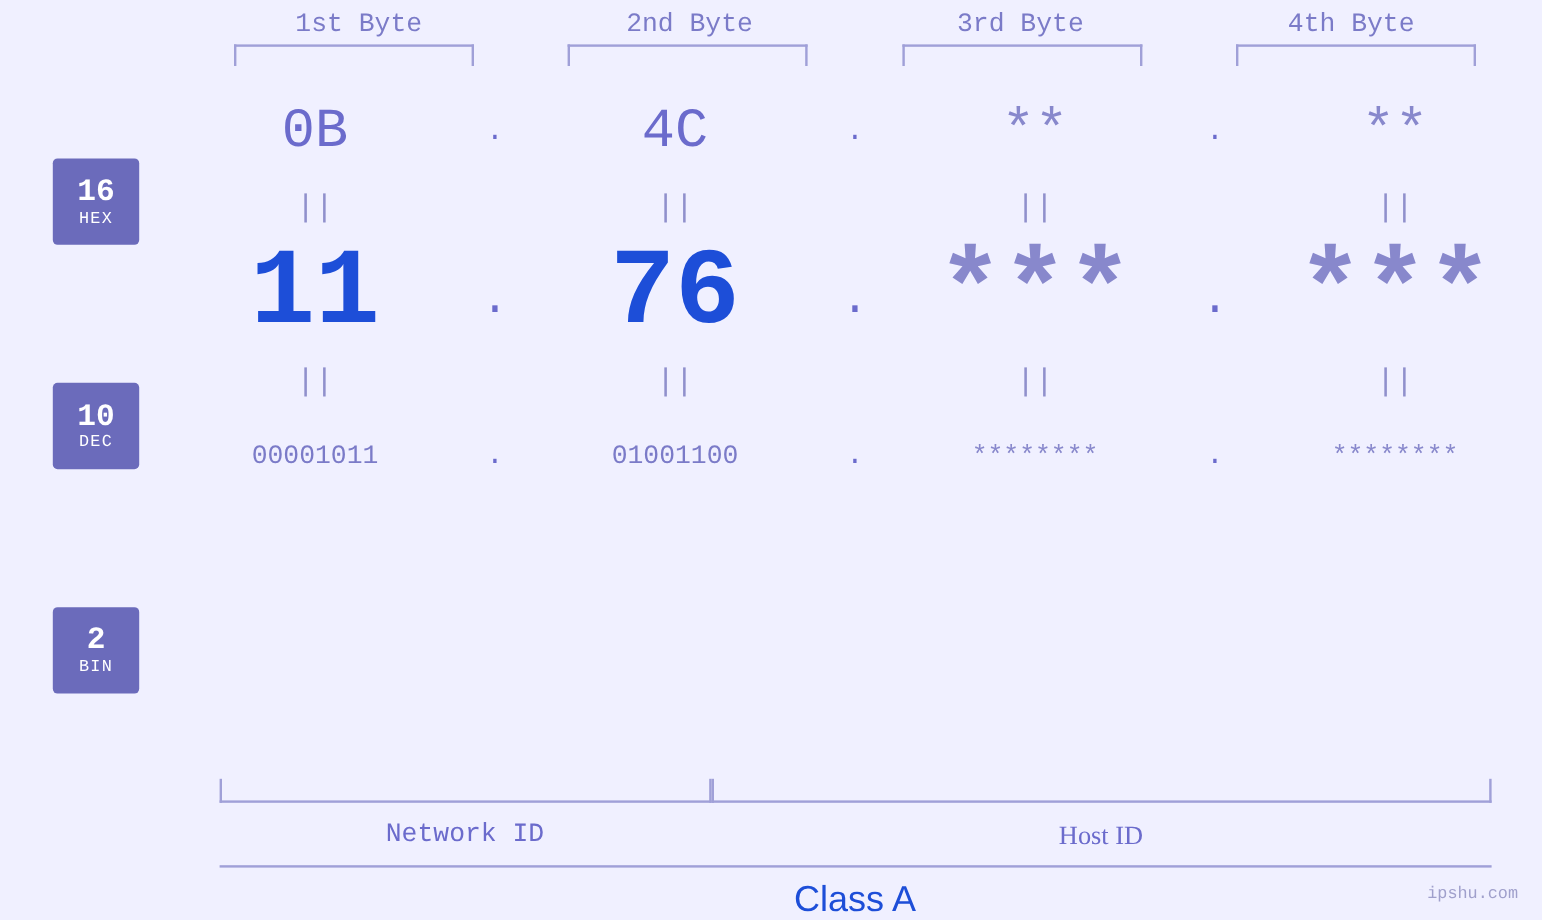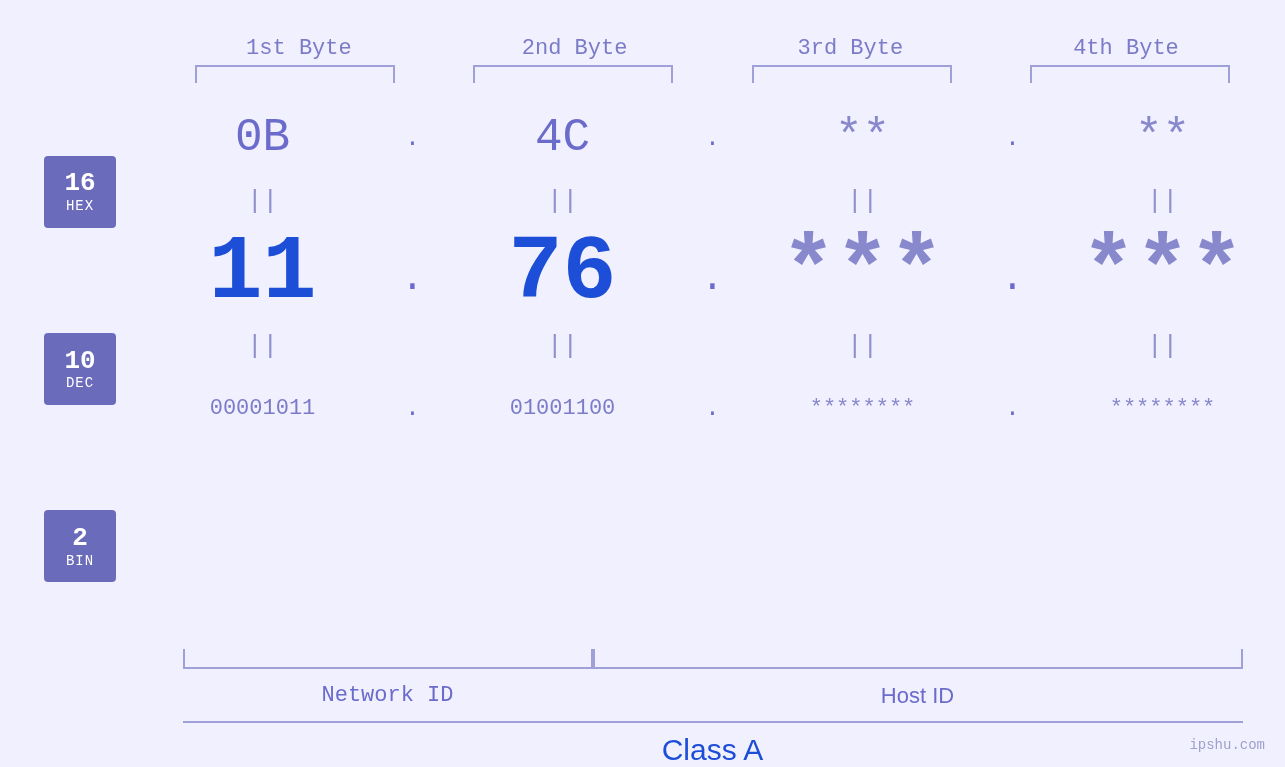--- a/index.html
+++ b/index.html
@@ -20,21 +20,21 @@
       display: flex;
       flex-direction: column;
       align-items: center;
     }
 
     
     .byte-headers {
       display: flex;
       width: 1060px;
       margin-left: 140px;
-      margin-top: 36px;
+      margin-top: 8px;
       justify-content: space-around;
     }
 
     .byte-header {
       color: #7b7bc8;
       font-size: 22px;
       font-family: 'Courier New', Courier, monospace;
       text-align: center;
       width: 220px;
     }
@@ -228,21 +228,21 @@
       color: #6b6bcc;
       font-size: 22px;
       font-family: 'Courier New', Courier, monospace;
     }
 
     .host-id-label {
       width: 650px;
       text-align: center;
       color: #6b6bcc;
       font-size: 22px;
-      font-family: Liberation Sans, sans-serif;
+      font-family: Liberation Serif, serif;
     }
 
     
     .full-bracket-area {
       width: 1060px;
       margin-left: 140px;
       margin-top: 12px;
       position: relative;
     }
 

